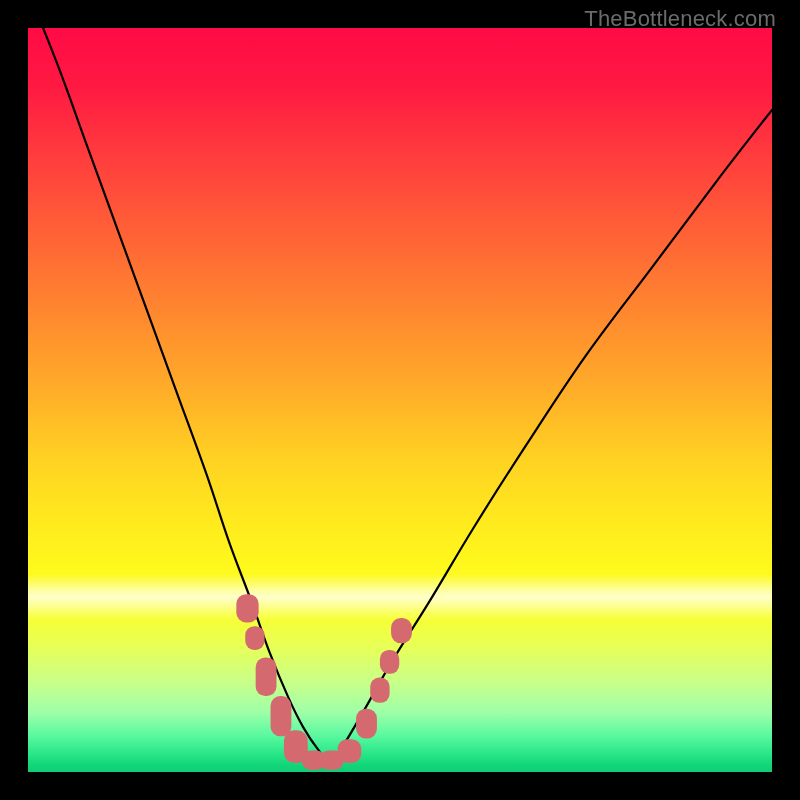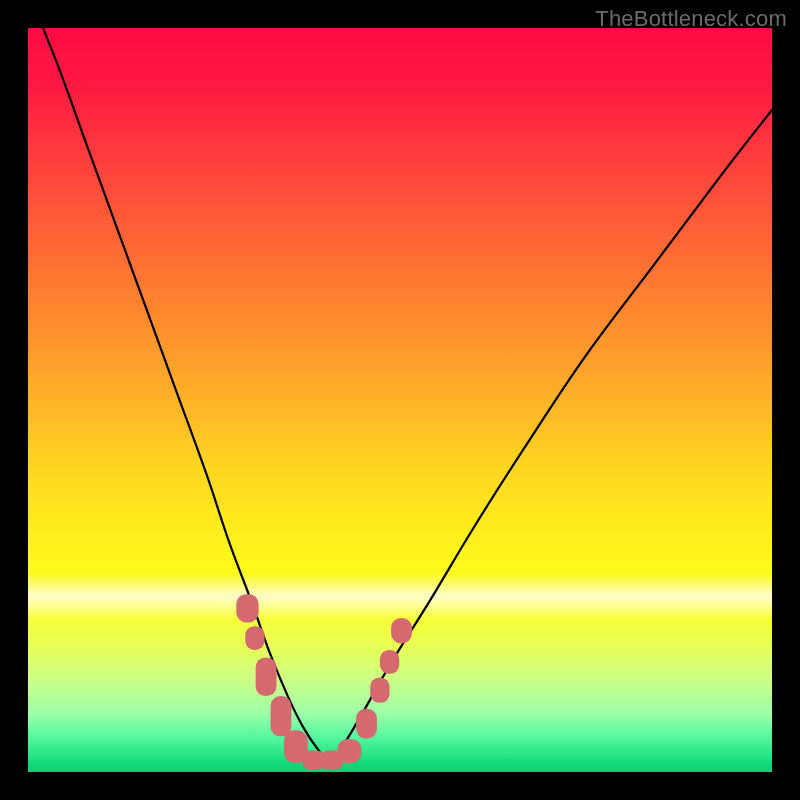--- a/index.html
+++ b/index.html
@@ -57,21 +57,21 @@
       rgba(255,255,224,0.65) 65%,
       rgba(255,255,255,0.0) 100%
     );
   }
   svg.curve {
     position: absolute;
     inset: 0;
   }
   .watermark {
     position: absolute;
-    right: 13px;
+    right: 24px;
     top: 6px;
     color: #6b6b6b;
     font-size: 22px;
     letter-spacing: 0.2px;
     user-select: none;
   }
 </style>
 </head>
 <body>
 

